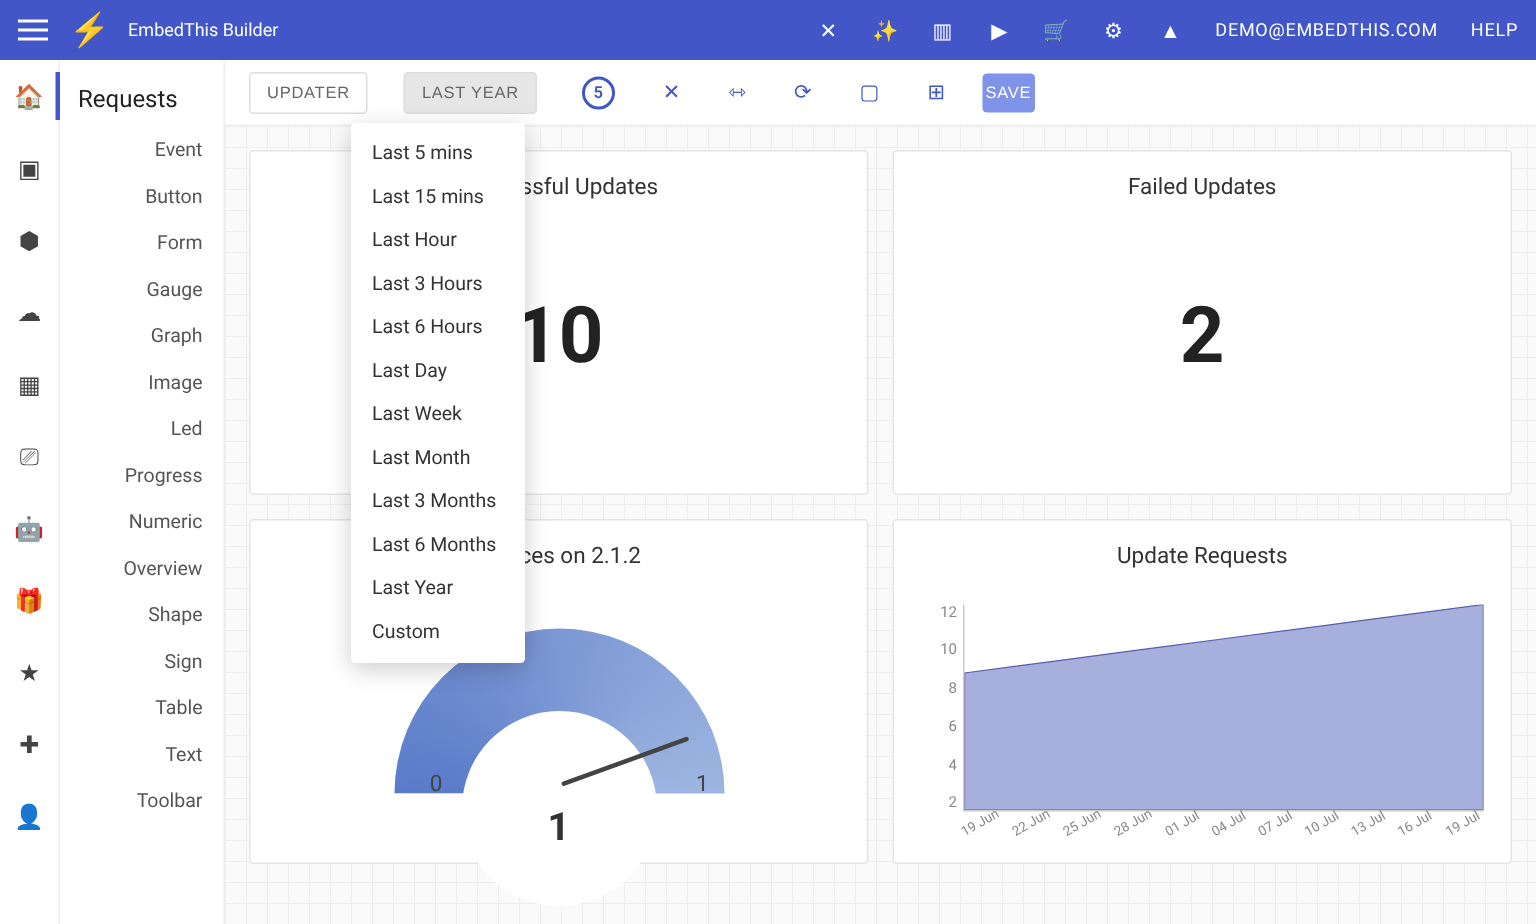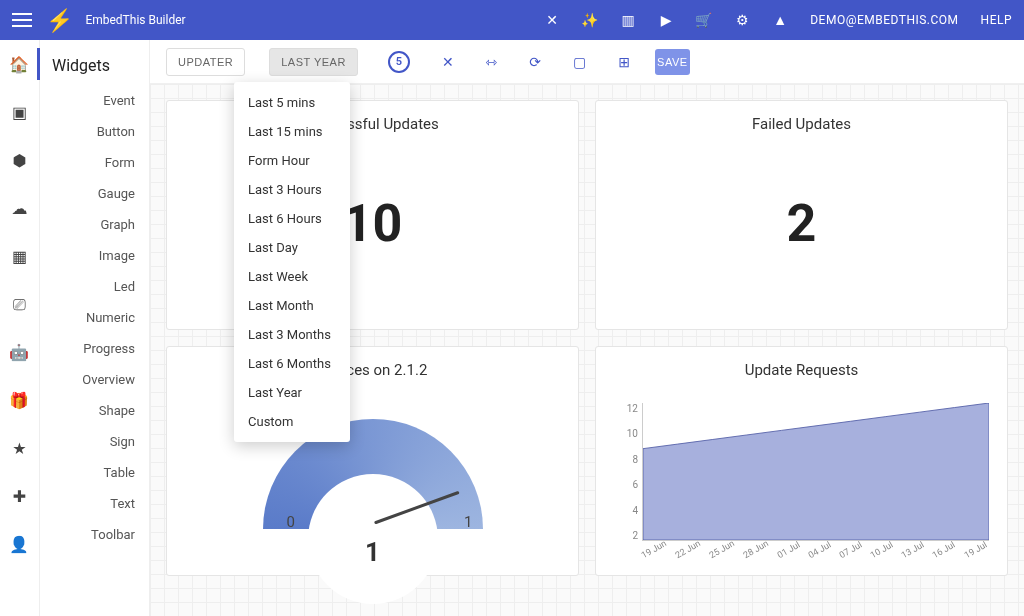--- a/index.html
+++ b/index.html
@@ -99,31 +99,31 @@
   <span class="ricon">▦</span>
   <span class="ricon">⎚</span>
   <span class="ricon">🤖</span>
   <span class="ricon">🎁</span>
   <span class="ricon">★</span>
   <span class="ricon">✚</span>
   <span class="ricon">👤</span>
 </div>
 
 <div class="widgets">
-  <h3>Widgets</h3>
+  <h3>Requests</h3>
   <ul id="widgets-list">
       <li>Event</li>
       <li>Button</li>
       <li>Form</li>
       <li>Gauge</li>
       <li>Graph</li>
       <li>Image</li>
       <li>Led</li>
+      <li>Progress</li>
       <li>Numeric</li>
-      <li>Progress</li>
       <li>Overview</li>
       <li>Shape</li>
       <li>Sign</li>
       <li>Table</li>
       <li>Text</li>
       <li>Toolbar</li>
     </ul>
 </div>
 
 <div class="main">
@@ -190,21 +190,21 @@
             </div>
         </div>
       </div>
     </div>
   </div>
 </div>
 
 <div class="dropdown" id="dropdown">
     <div>Last 5 mins</div>
     <div>Last 15 mins</div>
-    <div>Form Hour</div>
+    <div>Last Hour</div>
     <div>Last 3 Hours</div>
     <div>Last 6 Hours</div>
     <div>Last Day</div>
     <div>Last Week</div>
     <div>Last Month</div>
     <div>Last 3 Months</div>
     <div>Last 6 Months</div>
     <div>Last Year</div>
     <div>Custom</div>
   </div>

